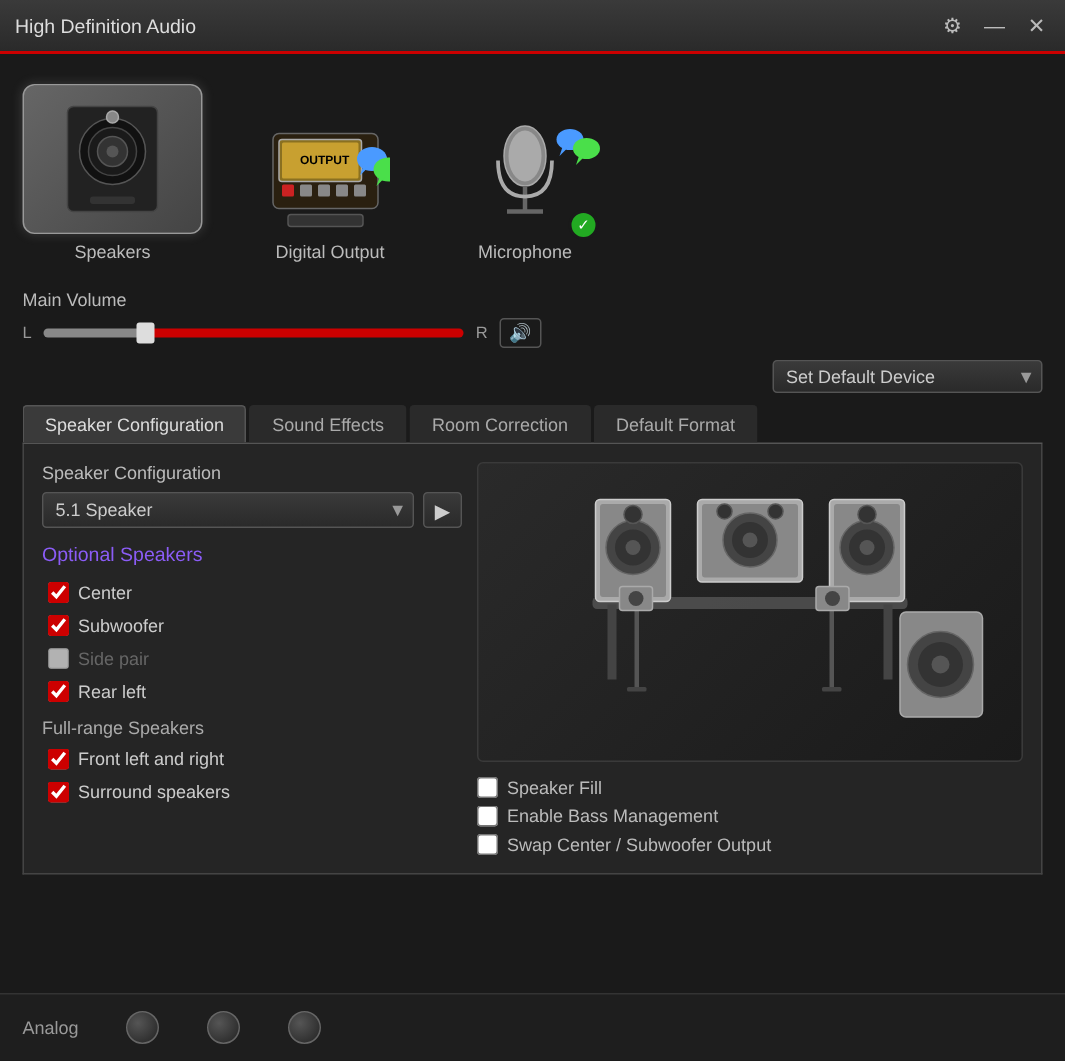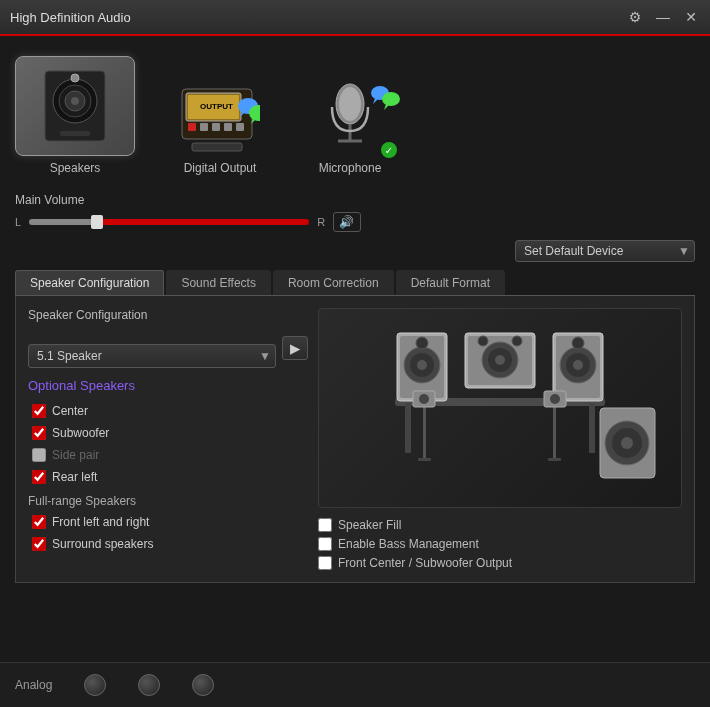--- a/index.html
+++ b/index.html
@@ -242,21 +242,20 @@
     }
     .speaker-config-row {
       display: flex;
       align-items: center;
       gap: 6px;
       margin-bottom: 10px;
     }
     .speaker-select-wrap {
       position: relative;
       flex: 1;
-      margin-top: 16px;
     }
     .speaker-select {
       width: 100%;
       background: linear-gradient(to bottom, #3a3a3a, #2a2a2a);
       border: 1px solid #555;
       color: #ccc;
       padding: 4px 22px 4px 8px;
       border-radius: 3px;
       font-size: 12px;
       appearance: none;
@@ -591,21 +590,21 @@
         <div class="right-checkbox-item">
           <input type="checkbox" id="speaker-fill" style="">
           <label for="speaker-fill">Speaker Fill</label>
         </div>
         <div class="right-checkbox-item">
           <input type="checkbox" id="enable-bass" style="">
           <label for="enable-bass">Enable Bass Management</label>
         </div>
         <div class="right-checkbox-item">
           <input type="checkbox" id="swap-center" style="">
-          <label for="swap-center">Front Center / Subwoofer Output</label>
+          <label for="swap-center">Swap Center / Subwoofer Output</label>
         </div>
       </div>
     </div>
   </div>
 </div>
 
 <div class="bottom-bar">
   <span class="analog-label">Analog</span>
   <div class="analog-dot"></div>
   <div class="analog-dot"></div>

